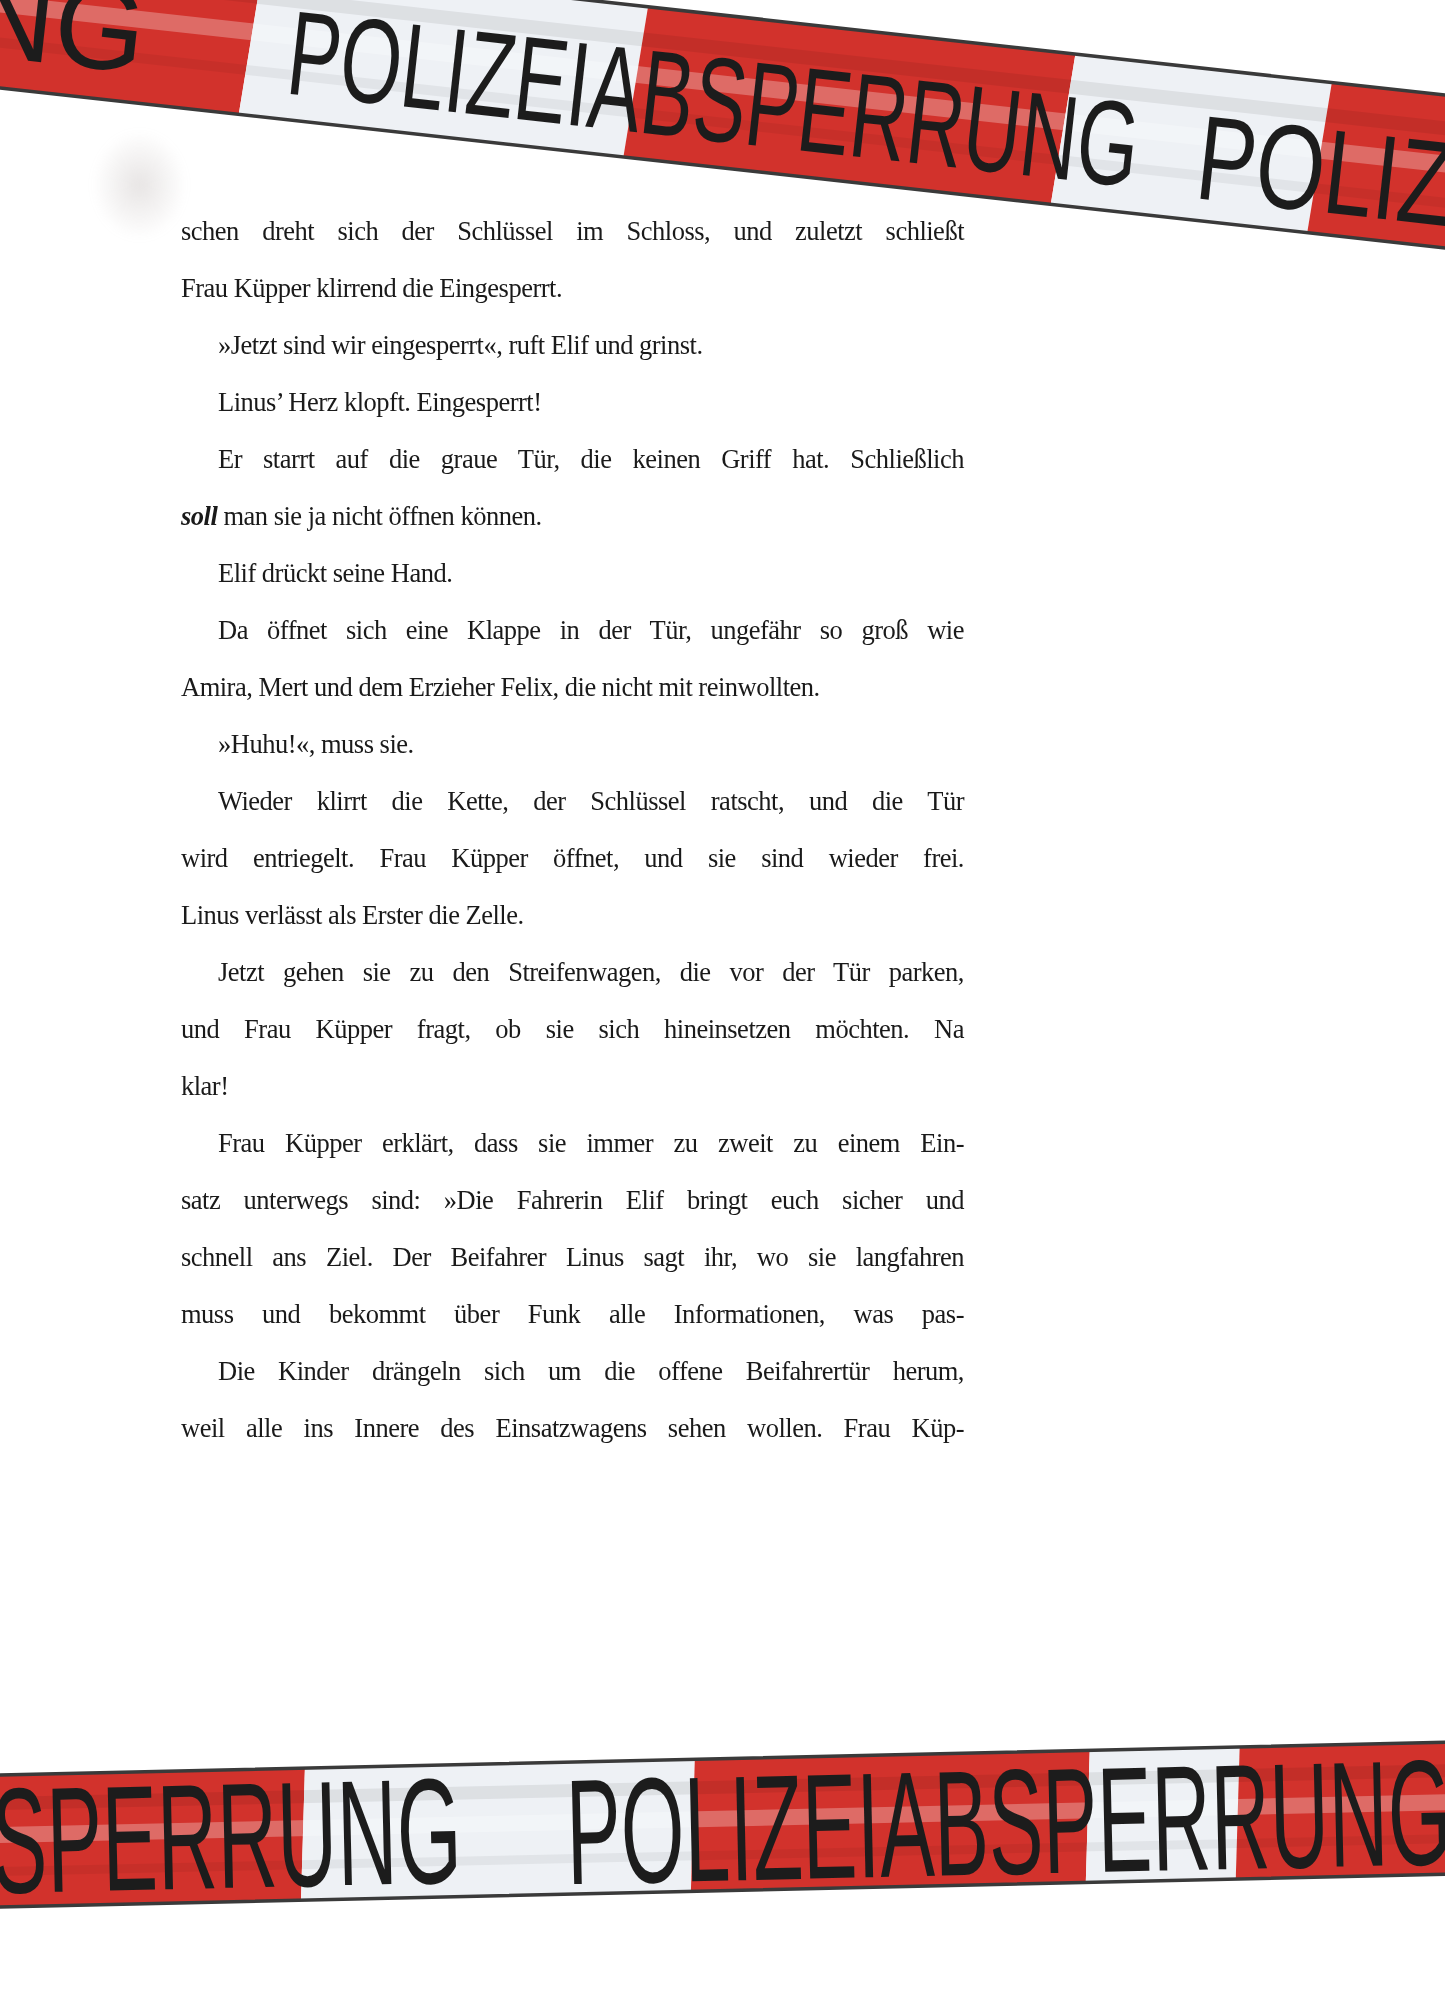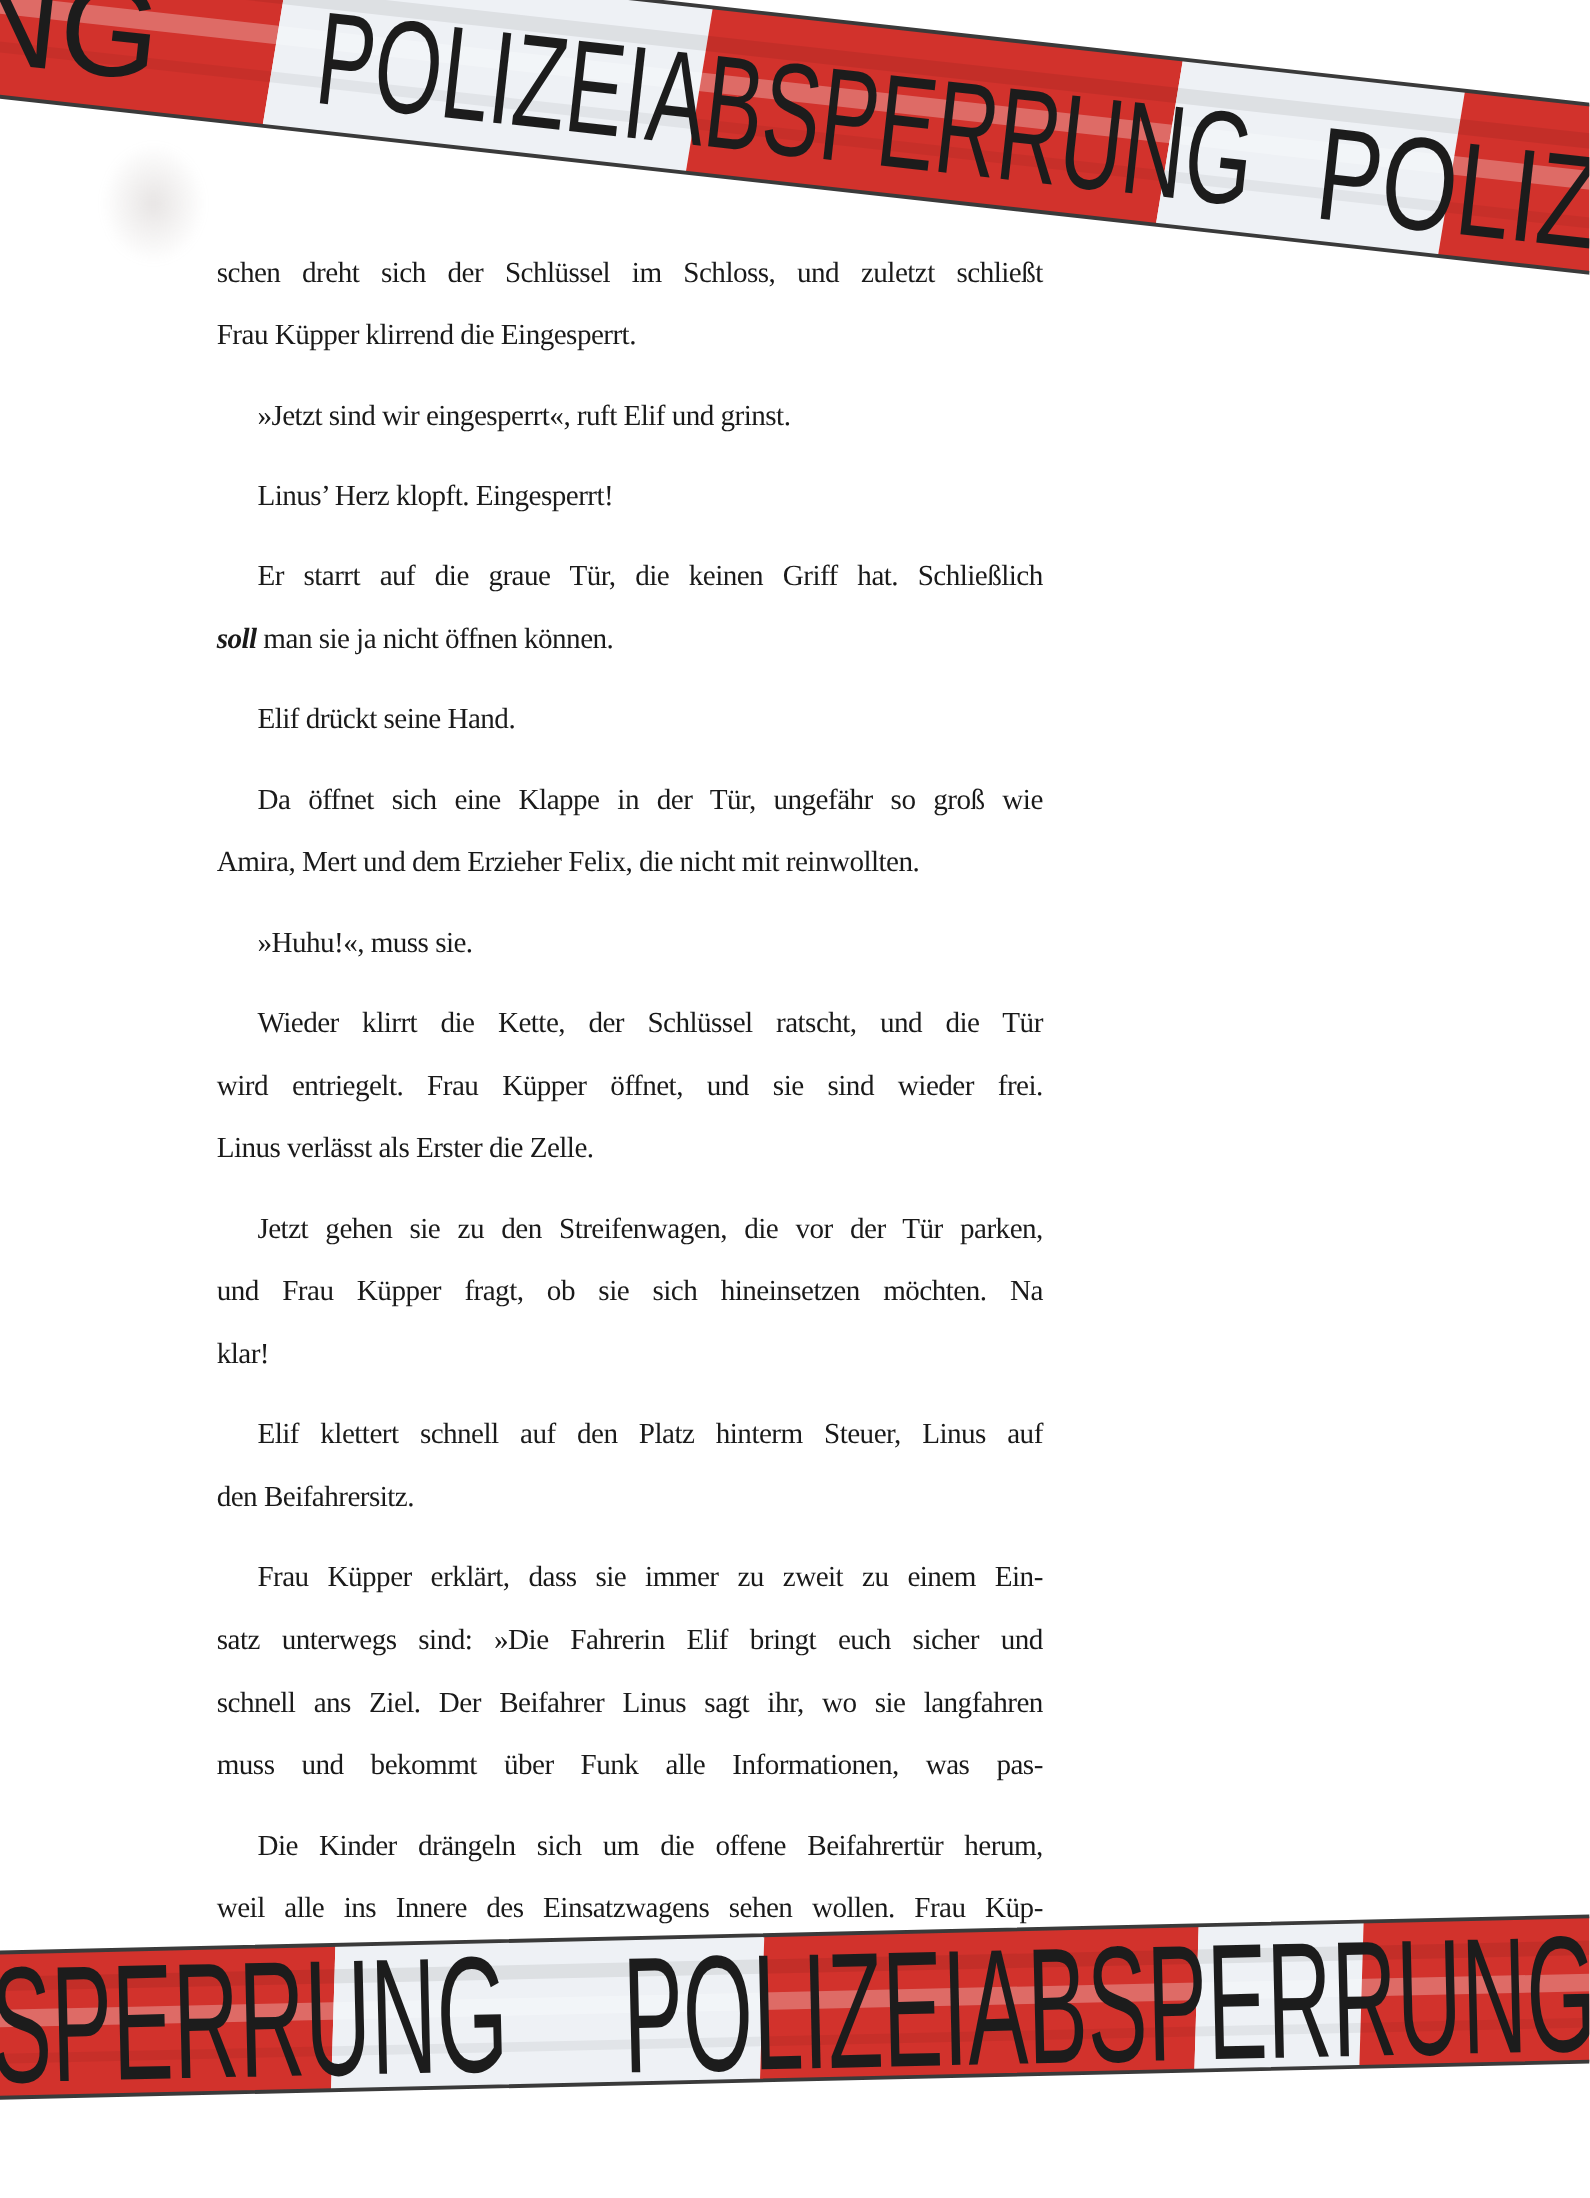--- a/index.html
+++ b/index.html
@@ -26,21 +26,21 @@
     fill: var(--tape-text, #1c1c1c);
     font-weight: normal;
   }
   .streak-dark { fill: #000; }
   .streak-light { fill: #fff; }
   .body-text {
     position: absolute; left: 181px; top: 203px; width: 783px;
     font-size: 26.5px; line-height: 57px; letter-spacing: -0.5px;
     color: var(--body-text, #1a1a1a);
   }
-  .paragraph { margin: 16px; }
+  .paragraph { margin: 0; }
   .paragraph.indent .line:first-child { text-indent: 37px; }
   .line {
     height: 57px; white-space: nowrap;
     text-align: left;
   }
   .line.just { text-align: justify; text-align-last: justify; }
   .italic { font-style: italic; font-weight: bold; }
 </style>
 </head>
 <body>
@@ -95,24 +95,20 @@
       <div class="line just"><span>Wieder klirrt die Kette, der Schlüssel ratscht, und die Tür</span></div>
       <div class="line just"><span>wird entriegelt. Frau Küpper öffnet, und sie sind wieder frei.</span></div>
       <div class="line"><span>Linus verlässt als Erster die Zelle.</span></div>
     </div>
     <div class="paragraph indent">
       <div class="line just"><span>Jetzt gehen sie zu den Streifenwagen, die vor der Tür parken,</span></div>
       <div class="line just"><span>und Frau Küpper fragt, ob sie sich hineinsetzen möchten. Na</span></div>
       <div class="line"><span>klar!</span></div>
     </div>
     <div class="paragraph indent">
-      <div class="line just"><span>Elif klettert schnell auf den Platz hinterm Steuer, Linus auf</span></div>
-      <div class="line"><span>den Beifahrersitz.</span></div>
-    </div>
-    <div class="paragraph indent">
       <div class="line just"><span>Frau Küpper erklärt, dass sie immer zu zweit zu einem Ein-</span></div>
       <div class="line just"><span>satz unterwegs sind: »Die Fahrerin Elif bringt euch sicher und</span></div>
       <div class="line just"><span>schnell ans Ziel. Der Beifahrer Linus sagt ihr, wo sie langfahren</span></div>
       <div class="line just"><span>muss und bekommt über Funk alle Informationen, was pas-</span></div>
     </div>
     <div class="paragraph indent">
       <div class="line just"><span>Die Kinder drängeln sich um die offene Beifahrertür herum,</span></div>
       <div class="line just"><span>weil alle ins Innere des Einsatzwagens sehen wollen. Frau Küp-</span></div>
     </div>
   </div>

